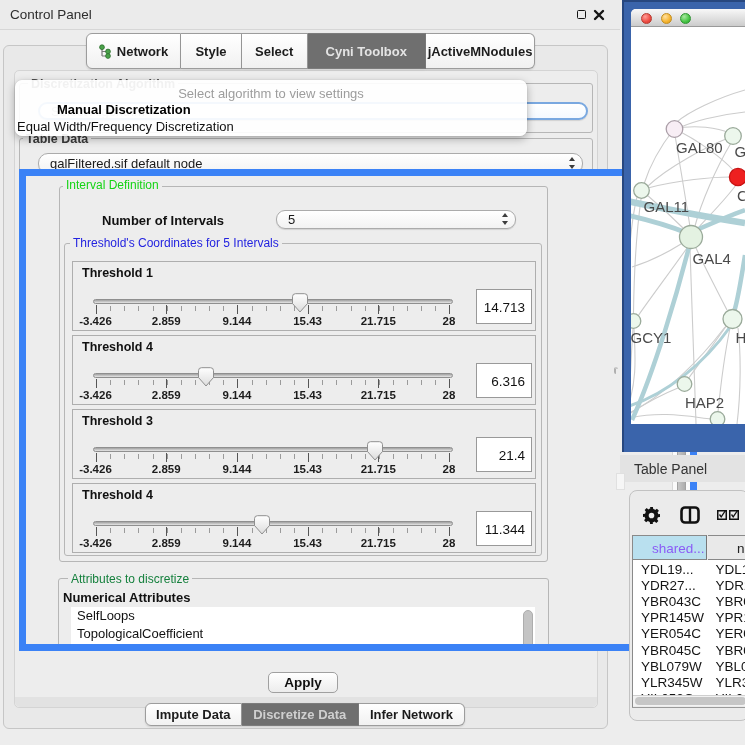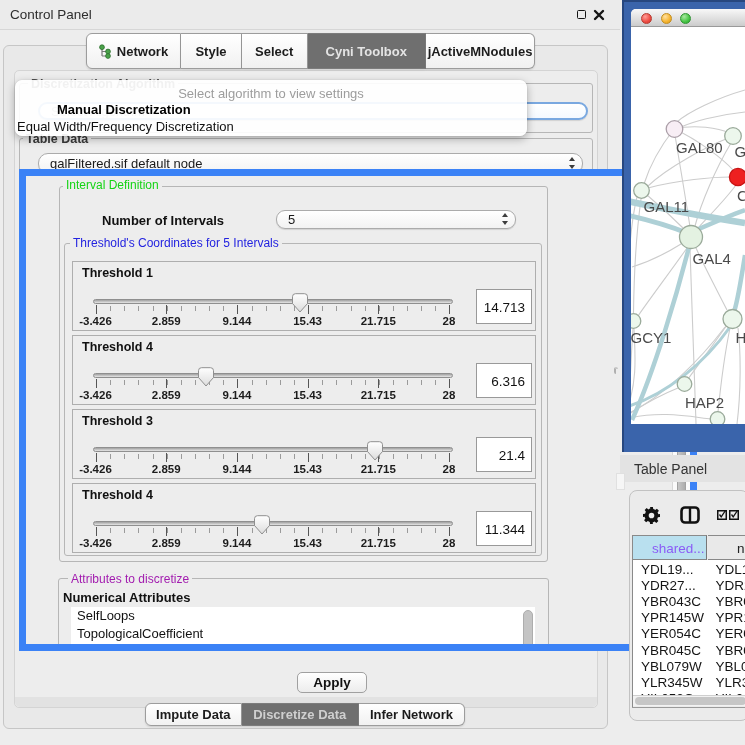--- a/index.html
+++ b/index.html
@@ -50,21 +50,21 @@
 .minor{position:absolute;left:22.5px;top:44px;width:354px;height:5px;background:repeating-linear-gradient(90deg,#9a9a9a 0 1px,transparent 1px 14.14px);}
 .major{position:absolute;top:43px;width:1px;height:9px;background:#555;}
 .tlab{position:absolute;top:53px;transform:translateX(-50%);font-size:11.5px;font-weight:bold;color:#1c1c1c;}
 .thumb{position:absolute;top:31px;width:16px;height:20px;}
 .tfield{position:absolute;left:403px;top:27.5px;width:56px;height:35px;background:#fff;border:1px solid #999;}
 .tfield span{position:absolute;right:6px;top:50%;transform:translateY(-50%);font-size:13.5px;color:#111;}
 
 #attrlist{left:45px;top:431px;width:464px;height:100px;background:#fff;}
 #attrlist div{font-size:13px;color:#111;padding-left:6px;height:17.5px;line-height:17.5px;}
 
-#applybtn{left:268px;top:671.5px;width:70px;height:21px;background:linear-gradient(#ffffff,#ececec);border:1px solid #a0a0a0;border-radius:5px;font-size:13.5px;font-weight:600;color:#111;text-align:center;line-height:19px;margin-left:29px;}
+#applybtn{left:268px;top:671.5px;width:70px;height:21px;background:linear-gradient(#ffffff,#ececec);border:1px solid #a0a0a0;border-radius:5px;font-size:13.5px;font-weight:600;color:#111;text-align:center;line-height:19px;}
 
 #blueframe{left:622px;top:0;width:123px;height:452px;background:#3a64ab;border-left:2px solid #27477f;border-top:2px solid #27477f;}
 #macwin{left:631px;top:9px;width:114px;height:415px;background:#fff;border-radius:5px 0 0 0;overflow:hidden;text-align:right;}
 #mactitle{left:0;top:0;width:114px;height:18px;background:linear-gradient(#f8f8f8,#cccccc);border-bottom:1px solid #9a9a9a;}
 .light{position:absolute;top:3.5px;width:11px;height:11px;border-radius:50%;}
 #tpbar{left:620px;top:455px;width:125px;height:27px;background:#e3e3e3;}
 #tpbar span{position:absolute;left:14px;top:6px;font-size:14px;color:#333;}
 #tablebox{left:629px;top:490px;width:120px;height:231px;background:#ebebeb;border:1px solid #c2c2c2;border-radius:8px;}
 #thead1{left:633px;top:535px;width:74px;height:25px;background:#b9e0ef;border-top:1px solid #8a8a8a;border-right:1px solid #777;border-bottom:1px solid #888;}
 #thead2{left:708px;top:535px;width:37px;height:25px;background:#e9e9e9;border-top:1px solid #8a8a8a;border-bottom:1px solid #888;}
@@ -248,21 +248,21 @@
             </linearGradient>
           </defs>
           <path d="M3.5,0.7 h9 a3,3 0 0 1 3,3 v6.8 L8,19 L0.5,10.5 v-6.8 a3,3 0 0 1 3,-3 z" fill="url(#g4)" stroke="#8f8f8f" stroke-width="1"></path>
         </svg>
         <div class="tfield">
           <span>11.344</span>
         </div>
       </div>
 
     <div class="abs group" style="left:32px;top:402px;width:491px;height:110px"></div>
-    <div class="gtitle" style="left:42px;top:395.5px;color:#a21caf;font-size:12px">Attributes to discretize</div>
+    <div class="gtitle" style="left:42px;top:395.5px;color:#15803d;font-size:12px">Attributes to discretize</div>
     <div class="abs bold" style="left:37px;top:414px;font-size:13px;color:#111">Numerical Attributes</div>
     <div class="abs" id="attrlist">
       <div>SelfLoops</div>
         <div>TopologicalCoefficient</div>
         <div>BetweennessCentrality</div>
     </div>
     <div class="abs" style="left:497px;top:434px;width:10px;height:60px;background:#c4c4c4;border:1px solid #adadad;border-radius:5px"></div>
     <div id="vlane">
         <div id="vthumb"></div>
       </div>

